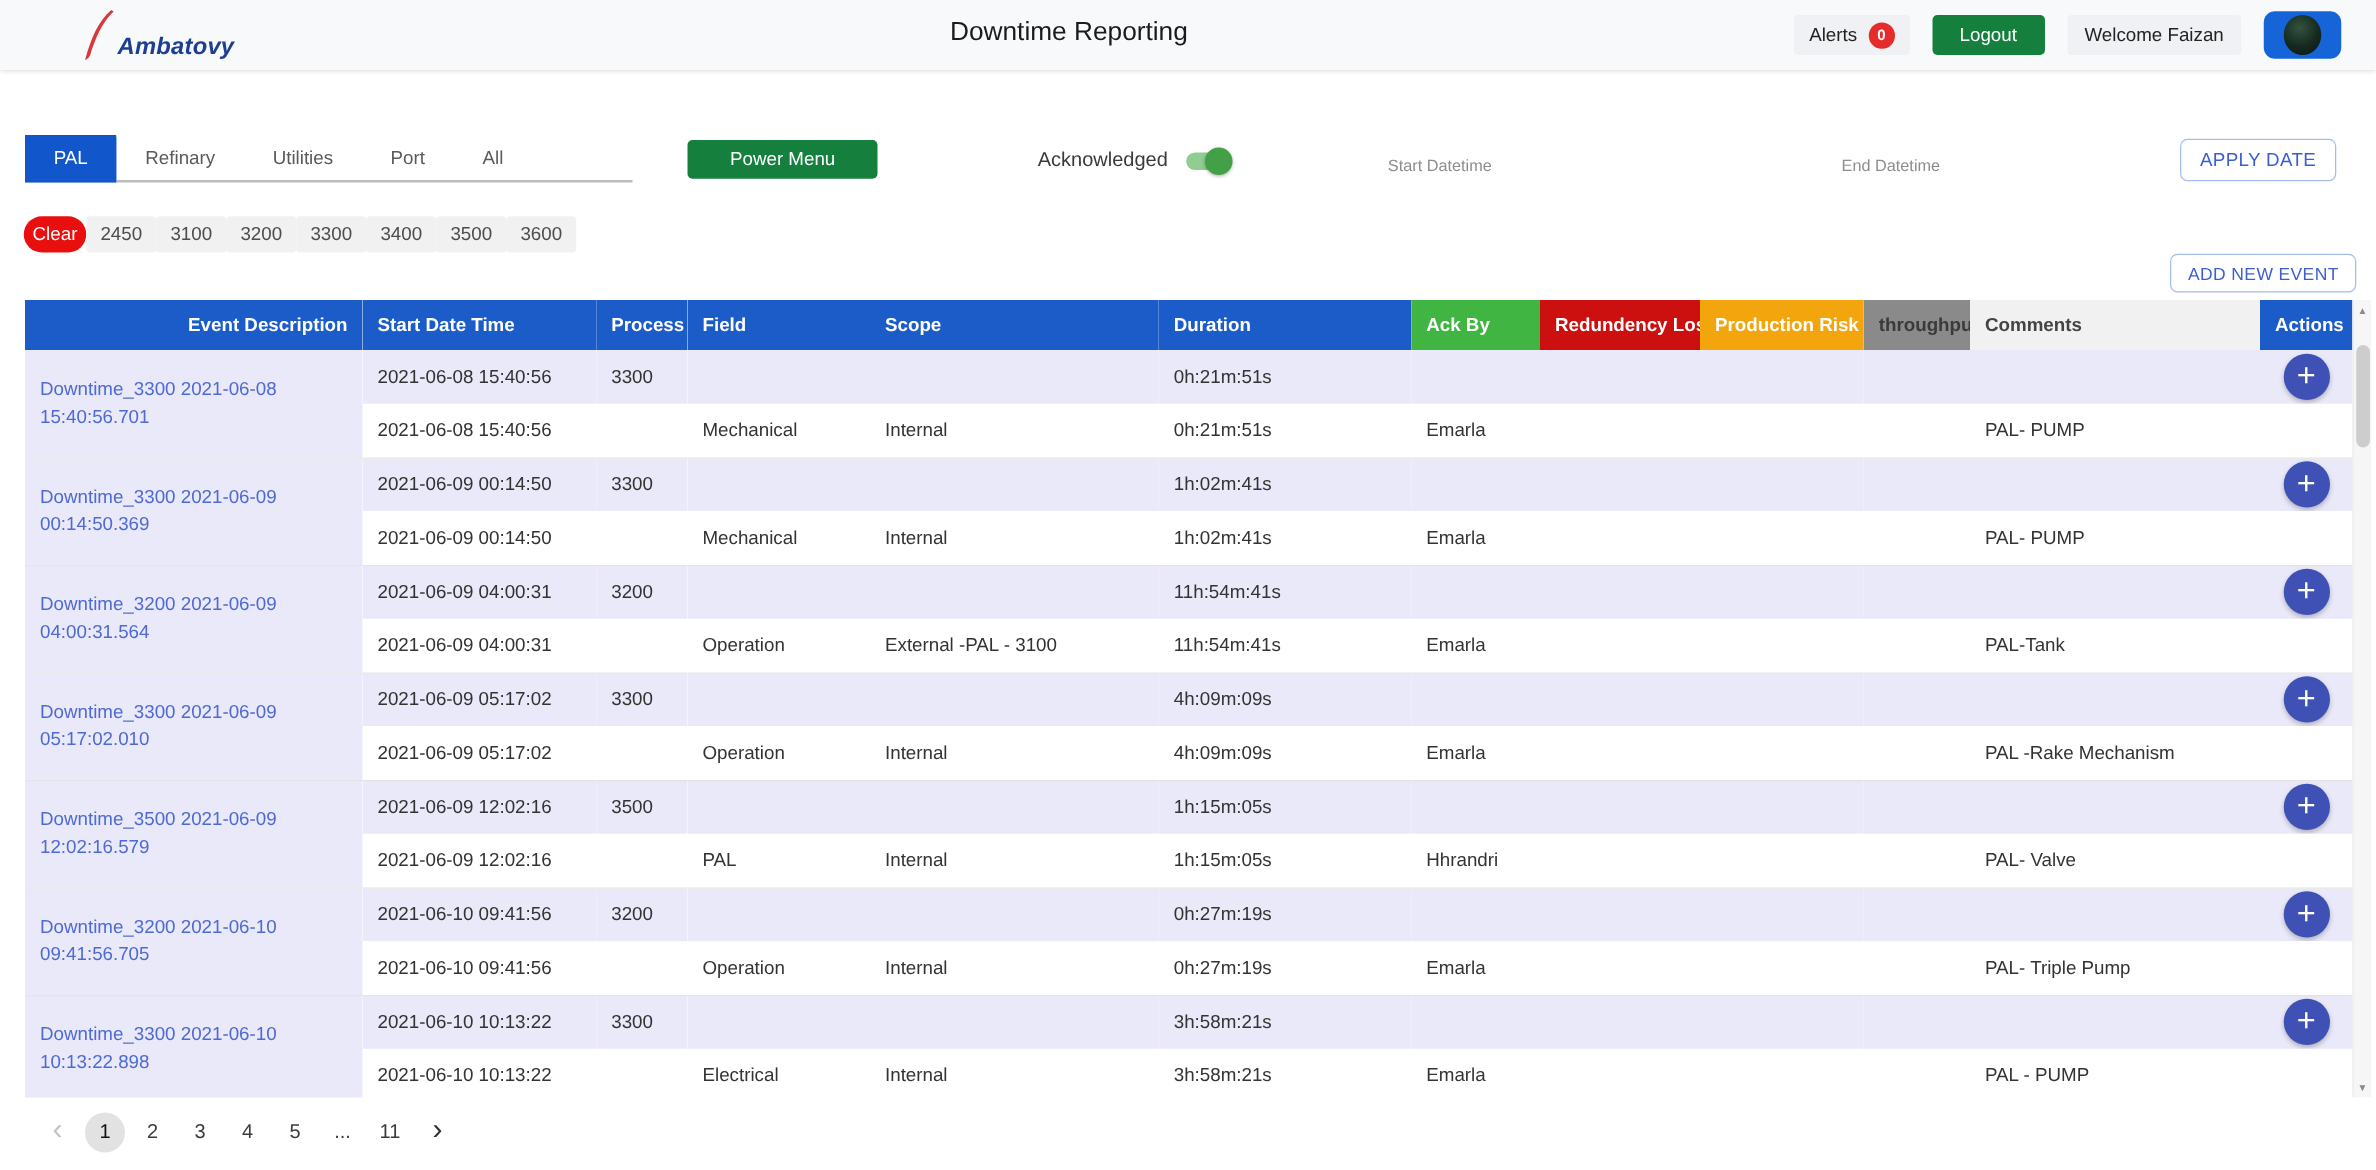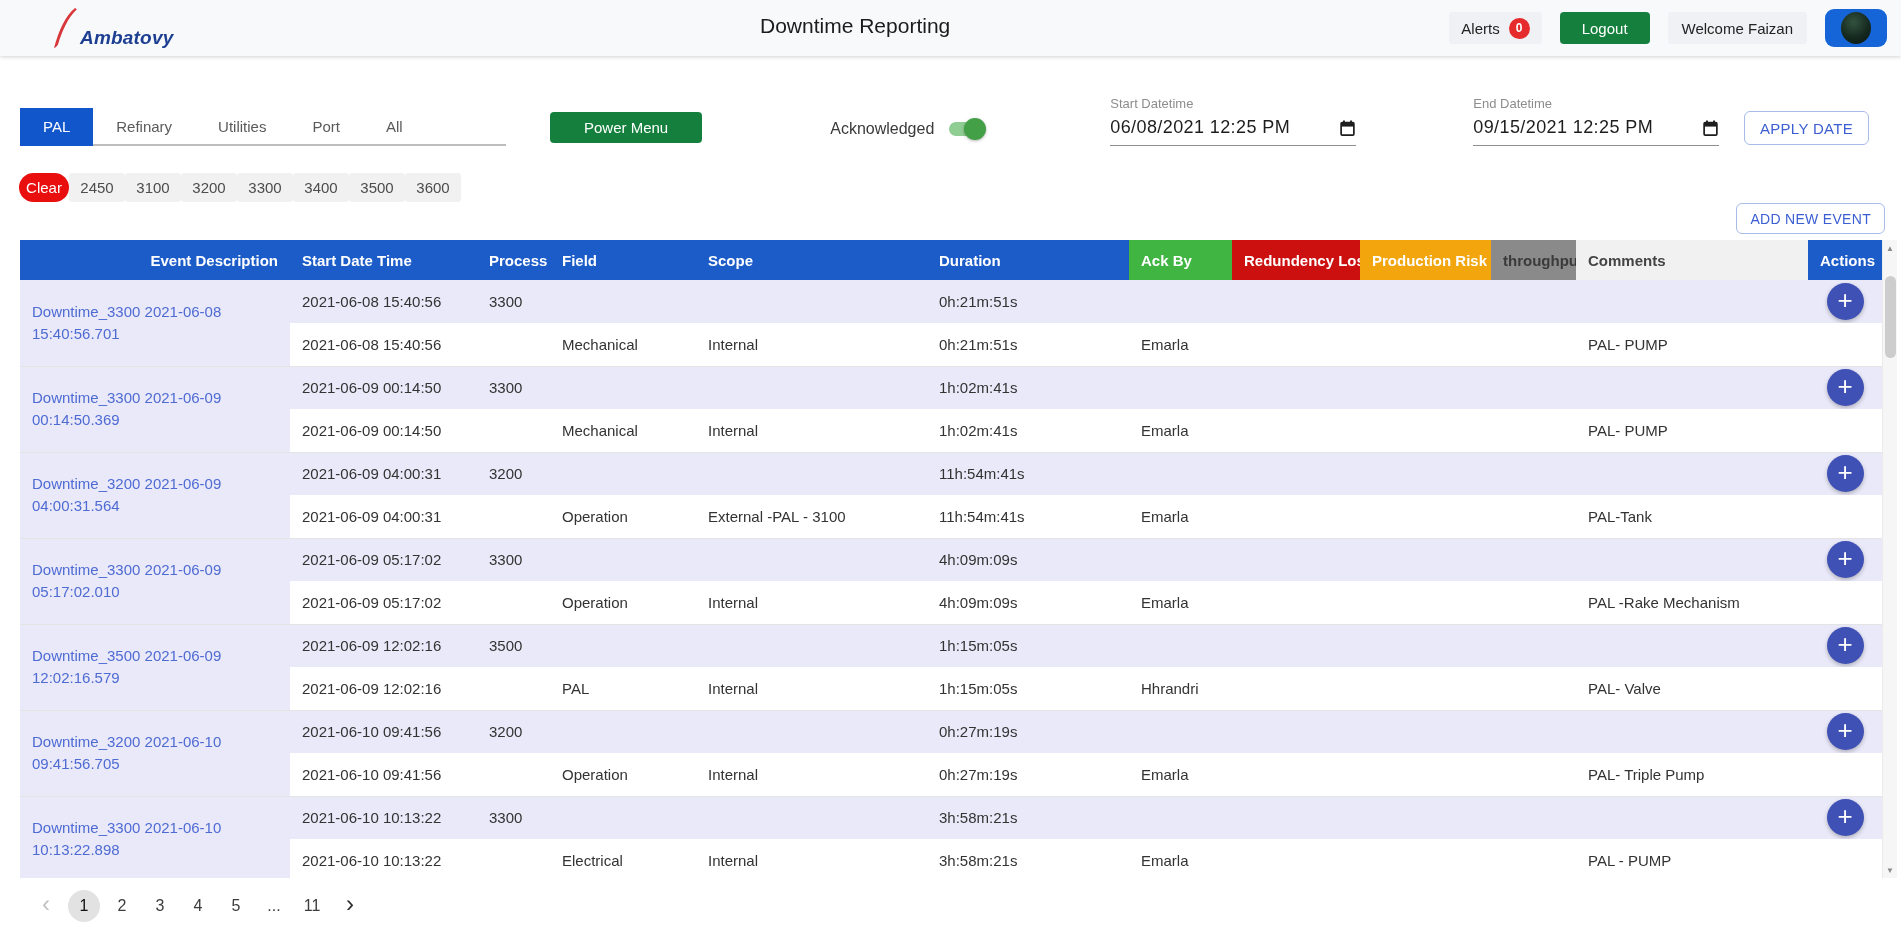--- a/index.html
+++ b/index.html
@@ -1,21 +1,21 @@
 <!DOCTYPE html>
 <html><head>
 <meta charset="utf-8">
 <style>
   * { margin:0; padding:0; box-sizing:border-box; }
   html,body { width:1901px; height:936px; overflow:hidden; background:#fff;
     font-family:"Liberation Sans", sans-serif; color:#222; }
 
   
   .topbar { position:relative; height:56px; background:#f8f9fb;
-    box-shadow:0 1px 4px rgba(0,0,0,.18); display:flex; align-items:center; padding:0 14px; z-index:5; }
+    box-shadow:0 1px 4px rgba(0,0,0,.18); display:flex; align-items:center; padding:0 28px; z-index:5; }
   .logo { display:flex; align-items:flex-end; gap:2px; margin-left:38px; cursor:pointer; }
   .logo-text { font-size:19px; font-weight:bold; font-style:italic; color:#1d3f92; letter-spacing:.2px; }
   .page-title { position:absolute; left:760px; top:14px; font-size:21px; font-weight:500; color:#1b1b1b; }
   .topbar-right { margin-left:auto; display:flex; align-items:center; gap:18px; }
   .alerts-chip { background:#f0f1f4; border-radius:3px; height:32px; padding:0 12px;
     display:flex; align-items:center; gap:9px; font-size:15px; cursor:pointer; }
   .alerts-badge { width:21px; height:21px; border-radius:50%; background:#e52b2b; color:#fff;
     font-size:12px; font-weight:bold; display:flex; align-items:center; justify-content:center; }
   .btn-primary { background:#15803d; color:#fff; border:none; border-radius:4px;
     font-size:15px; font-family:inherit; cursor:pointer; }
@@ -130,39 +130,23 @@
   <button class="btn-primary power">Power Menu</button>
   <div class="ack">
     <span class="ack-label">Acknowledged</span>
     <span class="switch">
       <span class="track"></span>
       <span class="knob"></span>
     </span>
   </div>
   <div class="dt-field">
     <label class="dt-label">Start Datetime</label>
-    <div class="dt-input">
-      <span class="dt-value">06/08/2021 12:25 PM</span>
-      <svg width="17" height="18" viewBox="0 0 24 24">
-        <path d="M7 1.5v4M17 1.5v4" stroke="#1d1d1d" stroke-width="2.6" fill="none"></path>
-        <rect x="3" y="4.5" width="18" height="17.5" rx="1.5" fill="none" stroke="#1d1d1d" stroke-width="2.4"></rect>
-        <rect x="3.5" y="5" width="17" height="5" fill="#1d1d1d"></rect>
-      </svg>
-    </div>
   </div>
   <div class="dt-field end">
     <label class="dt-label">End Datetime</label>
-    <div class="dt-input">
-      <span class="dt-value">09/15/2021 12:25 PM</span>
-      <svg width="17" height="18" viewBox="0 0 24 24">
-        <path d="M7 1.5v4M17 1.5v4" stroke="#1d1d1d" stroke-width="2.6" fill="none"></path>
-        <rect x="3" y="4.5" width="18" height="17.5" rx="1.5" fill="none" stroke="#1d1d1d" stroke-width="2.4"></rect>
-        <rect x="3.5" y="5" width="17" height="5" fill="#1d1d1d"></rect>
-      </svg>
-    </div>
   </div>
   <button class="btn-outline apply">APPLY DATE</button>
 </div>
 
 <div class="chips-row" id="chips-mount">
     <button class="chip chip-clear">Clear</button>
     <button class="chip">2450</button>
     <button class="chip">3100</button>
     <button class="chip">3200</button>
     <button class="chip">3300</button>

